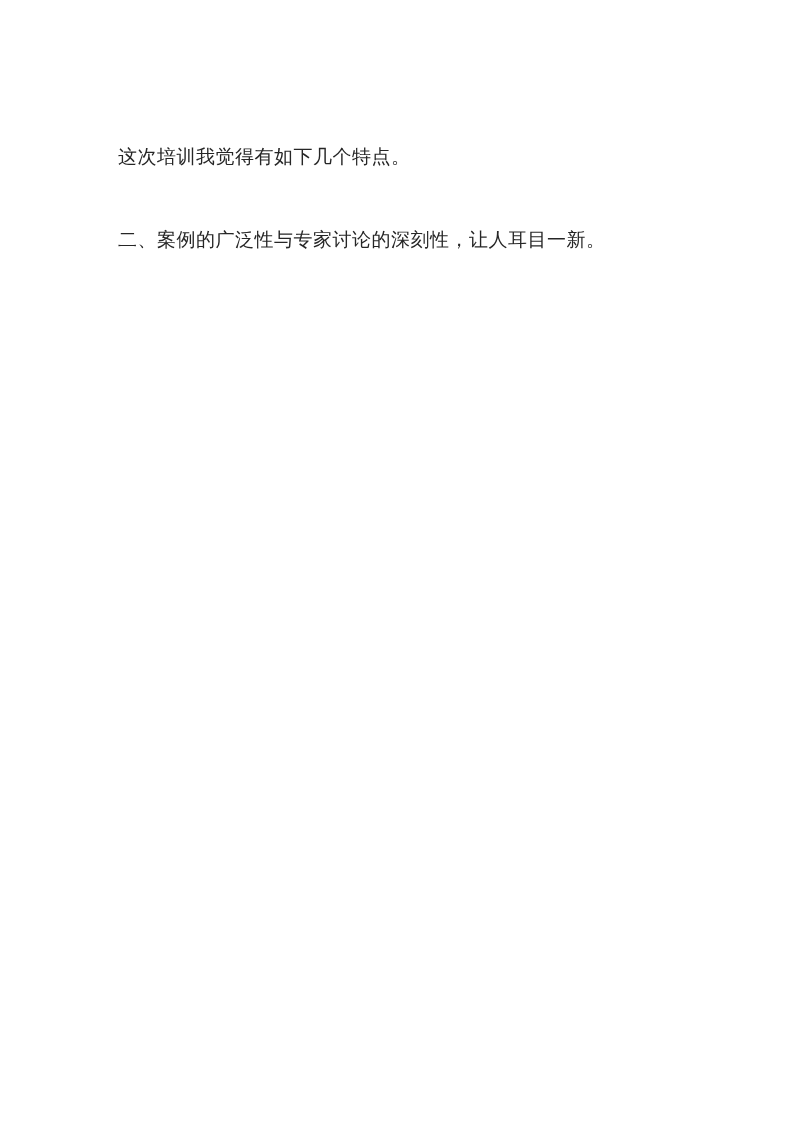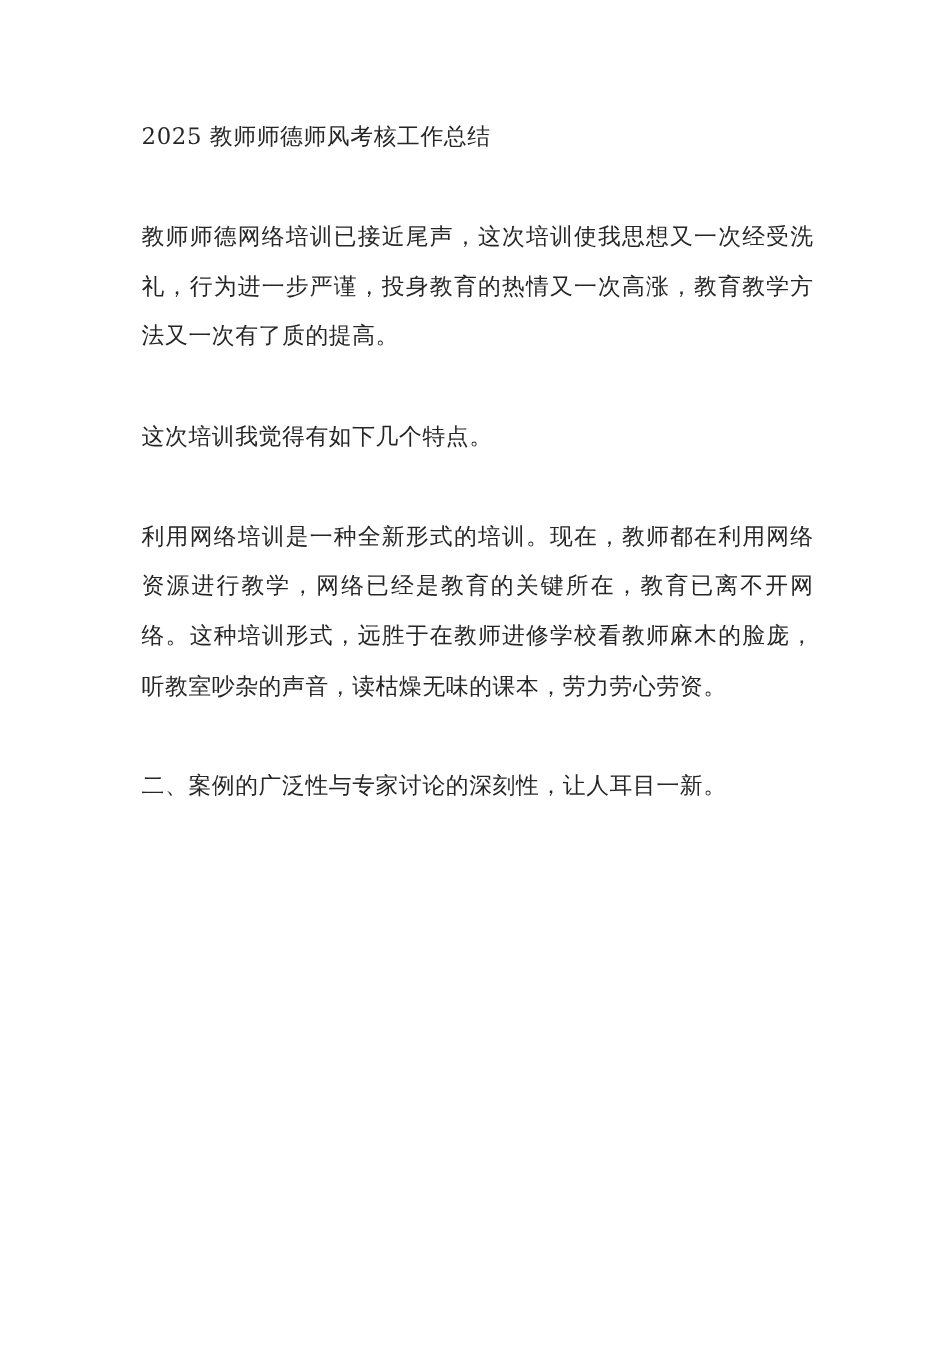--- a/index.html
+++ b/index.html
@@ -32,24 +32,21 @@
     margin: 41.6px 0 0 0;
     text-align: justify;
     text-justify: inter-character;
     word-break: break-all;
   }
 </style>
 </head>
 <body>
 
 <div class="page">
-  <h1 class="doc-title">2025 教师师德师风考核工作总结</h1>
 
-  <p class="doc-paragraph">教师师德网络培训已接近尾声，这次培训使我思想又一次经受洗礼，行为进一步严谨，投身教育的热情又一次高涨，教育教学方法又一次有了质的提高。</p>
 
   <p class="doc-paragraph">这次培训我觉得有如下几个特点。</p>
 
 
-  <p class="doc-paragraph">利用网络培训是一种全新形式的培训。现在，教师都在利用网络资源进行教学，网络已经是教育的关键所在，教育已离不开网络。这种培训形式，远胜于在教师进修学校看教师麻木的脸庞，听教室吵杂的声音，读枯燥无味的课本，劳力劳心劳资。</p>
 
   <p class="doc-paragraph">二、案例的广泛性与专家讨论的深刻性，让人耳目一新。</p>
 
 </div>
 
 </body></html>

